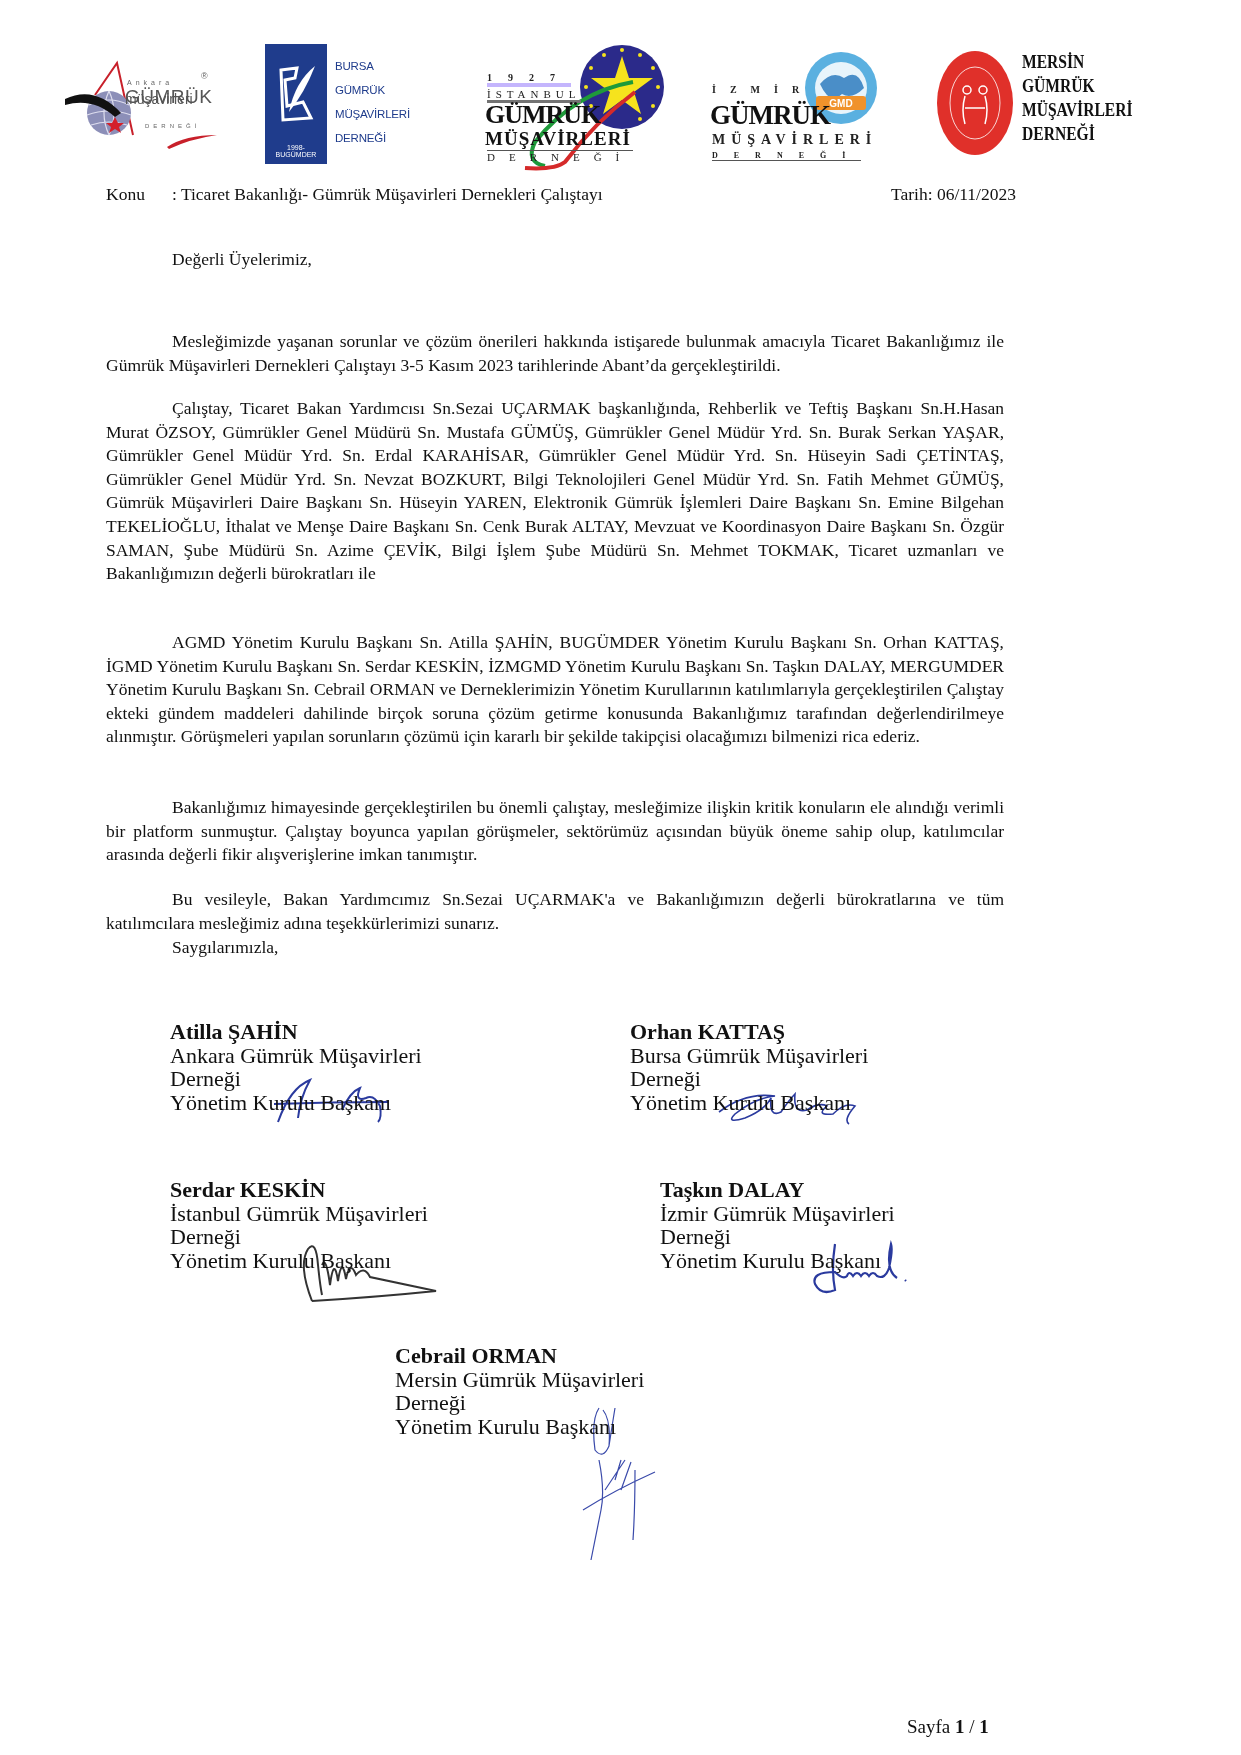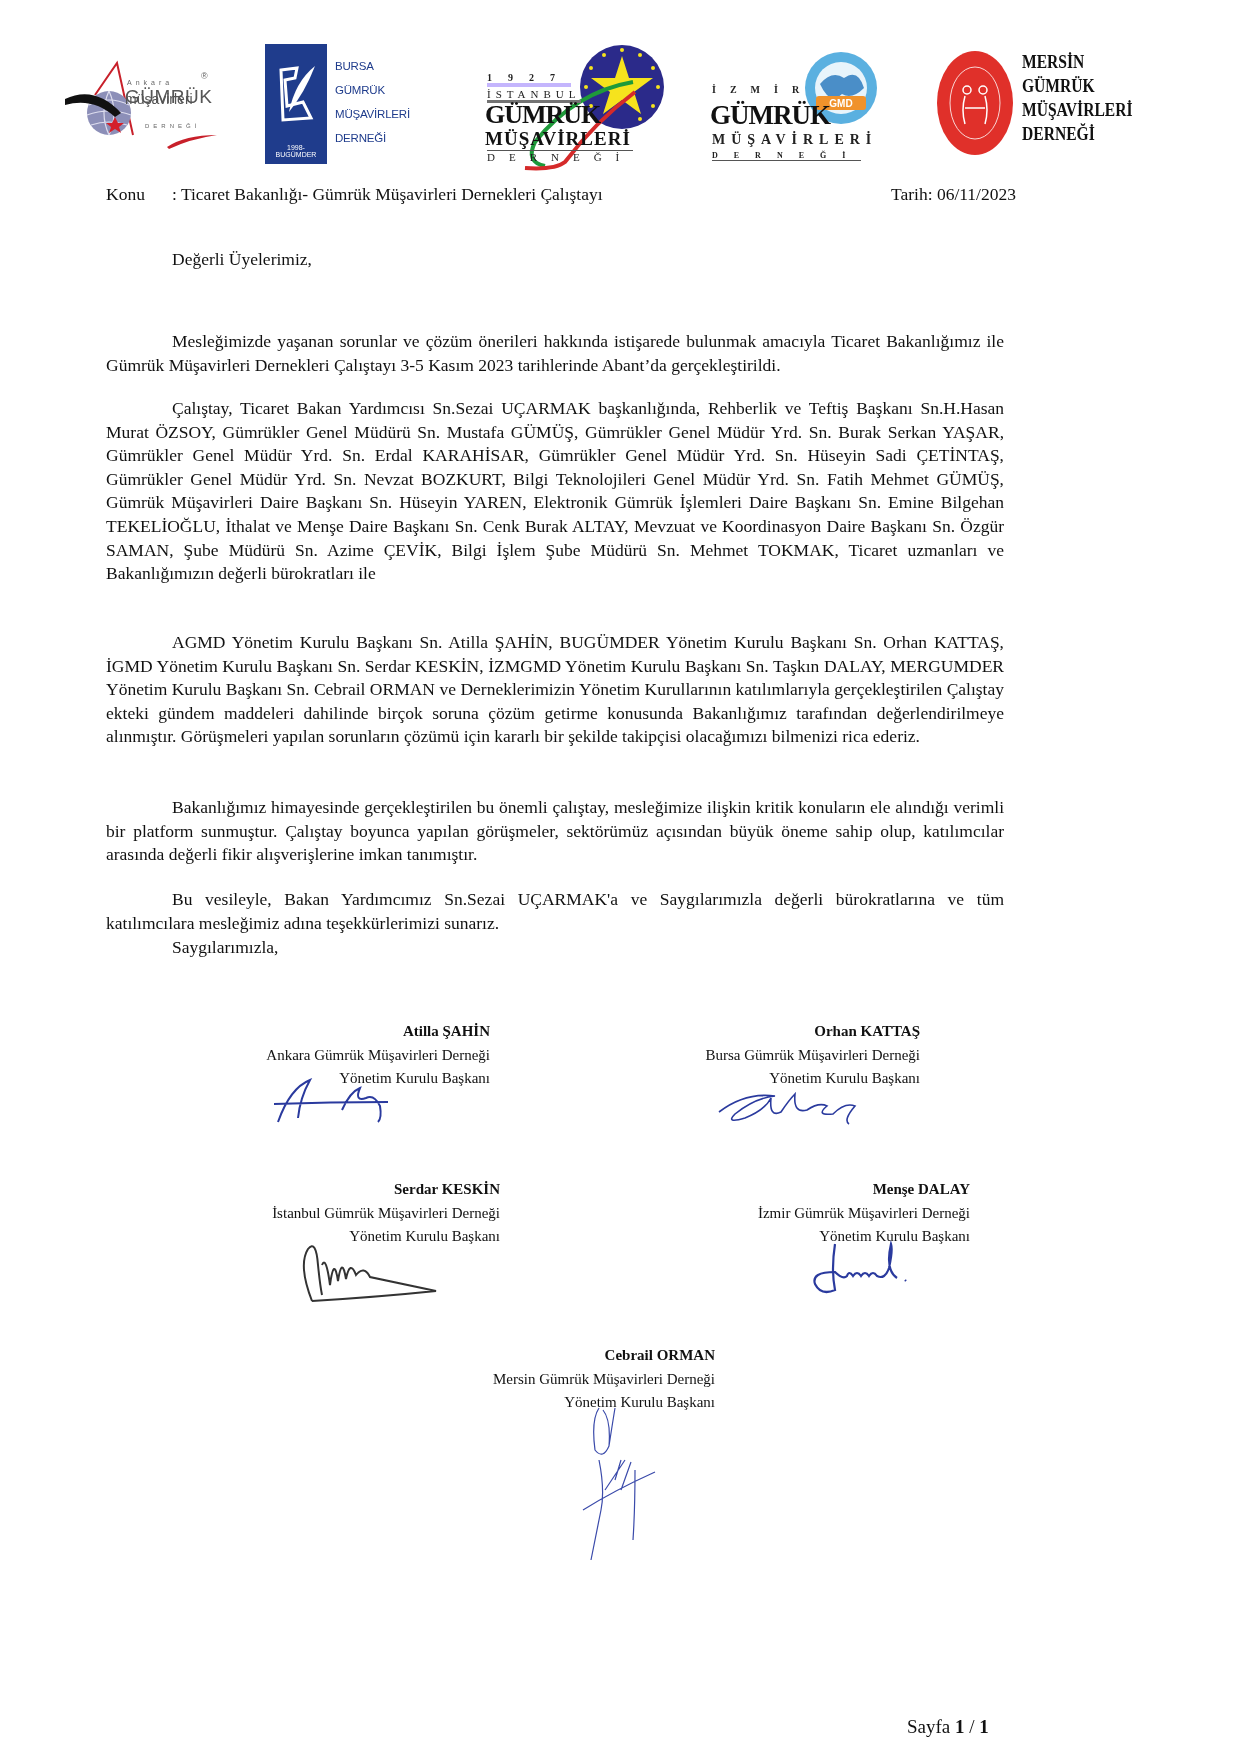--- a/index.html
+++ b/index.html
@@ -47,21 +47,21 @@
   .greeting { position:absolute; left:172px; top:249px; font-size:17.5px; font-weight:normal; }
   .para { position:absolute; left:106px; width:898px; font-size:17.5px; line-height:23.6px; text-align:justify; text-indent:66px; margin:0; }
   .p1 { top:330px; }
   .p2 { top:397px; }
   .p3 { top:631px; }
   .p4 { top:796px; }
   .p5 { top:888px; }
   .closing { position:absolute; left:172px; top:937px; font-size:17.5px; }
 
   
-  .sig { position:absolute; text-align:right; font-size:15px; line-height:23.6px; }
+  .sig { position:absolute; text-align:left; font-size:22px; line-height:23.6px; }
   .sig .name { font-weight:bold; }
   .sig-1 { left:170px; top:1020px; width:320px; }
   .sig-2 { left:630px; top:1020px; width:290px; }
   .sig-3 { left:170px; top:1178px; width:330px; }
   .sig-4 { left:660px; top:1178px; width:310px; }
   .sig-5 { left:395px; top:1344px; width:320px; }
 
   .signature-svg { position:absolute; }
 
   .page-num { position:absolute; left:907px; top:1716px; font-size:19px;text-align:center; }
@@ -167,21 +167,21 @@
   <span class="subject">: Ticaret Bakanlığı- Gümrük Müşavirleri Dernekleri Çalıştayı</span>
   <span class="date">Tarih: 06/11/2023</span>
 </div>
 
 <div class="greeting">Değerli Üyelerimiz,</div>
 
 <p class="para p1">Mesleğimizde yaşanan sorunlar ve çözüm önerileri hakkında istişarede bulunmak amacıyla Ticaret Bakanlığımız ile Gümrük Müşavirleri Dernekleri Çalıştayı 3-5 Kasım 2023 tarihlerinde Abant’da gerçekleştirildi.</p>
 <p class="para p2">Çalıştay, Ticaret Bakan Yardımcısı Sn.Sezai UÇARMAK başkanlığında, Rehberlik ve Teftiş Başkanı Sn.H.Hasan Murat ÖZSOY, Gümrükler Genel Müdürü Sn. Mustafa GÜMÜŞ, Gümrükler Genel Müdür Yrd. Sn. Burak Serkan YAŞAR, Gümrükler Genel Müdür Yrd. Sn. Erdal KARAHİSAR, Gümrükler Genel Müdür Yrd. Sn. Hüseyin Sadi ÇETİNTAŞ, Gümrükler Genel Müdür Yrd. Sn. Nevzat BOZKURT, Bilgi Teknolojileri Genel Müdür Yrd. Sn. Fatih Mehmet GÜMÜŞ, Gümrük Müşavirleri Daire Başkanı Sn. Hüseyin YAREN, Elektronik Gümrük İşlemleri Daire Başkanı Sn. Emine Bilgehan TEKELİOĞLU, İthalat ve Menşe Daire Başkanı Sn. Cenk Burak ALTAY, Mevzuat ve Koordinasyon Daire Başkanı Sn. Özgür SAMAN, Şube Müdürü Sn. Azime ÇEVİK, Bilgi İşlem Şube Müdürü Sn. Mehmet TOKMAK, Ticaret uzmanları ve Bakanlığımızın değerli bürokratları ile</p>
 <p class="para p3">AGMD Yönetim Kurulu Başkanı Sn. Atilla ŞAHİN, BUGÜMDER Yönetim Kurulu Başkanı Sn. Orhan KATTAŞ, İGMD Yönetim Kurulu Başkanı Sn. Serdar KESKİN, İZMGMD Yönetim Kurulu Başkanı Sn. Taşkın DALAY, MERGUMDER Yönetim Kurulu Başkanı Sn. Cebrail ORMAN ve Derneklerimizin Yönetim Kurullarının katılımlarıyla gerçekleştirilen Çalıştay ekteki gündem maddeleri dahilinde birçok soruna çözüm getirme konusunda Bakanlığımız tarafından değerlendirilmeye alınmıştır. Görüşmeleri yapılan sorunların çözümü için kararlı bir şekilde takipçisi olacağımızı bilmenizi rica ederiz.</p>
 <p class="para p4">Bakanlığımız himayesinde gerçekleştirilen bu önemli çalıştay, mesleğimize ilişkin kritik konuların ele alındığı verimli bir platform sunmuştur. Çalıştay boyunca yapılan görüşmeler, sektörümüz açısından büyük öneme sahip olup, katılımcılar arasında değerli fikir alışverişlerine imkan tanımıştır.</p>
-<p class="para p5">Bu vesileyle, Bakan Yardımcımız Sn.Sezai UÇARMAK'a ve Saygılarımızla değerli bürokratlarına ve tüm katılımcılara mesleğimiz adına teşekkürlerimizi sunarız.</p>
+<p class="para p5">Bu vesileyle, Bakan Yardımcımız Sn.Sezai UÇARMAK'a ve Bakanlığımızın değerli bürokratlarına ve tüm katılımcılara mesleğimiz adına teşekkürlerimizi sunarız.</p>
 
 <div class="closing">Saygılarımızla,</div>
 
 <svg class="signature-svg" style="left:270px;top:1078px" width="130" height="46">
   <path d="M8 44 Q20 10 40 2 Q30 20 28 40 M4 26 Q60 24 118 24 M72 32 Q80 14 90 10 Q84 24 96 20 Q104 16 110 28 Q112 40 108 44" stroke="#2a3a9e" stroke-width="2" fill="none"></path>
 </svg>
 <svg class="signature-svg" style="left:715px;top:1088px" width="150" height="40">
   <path d="M4 24 Q30 4 60 8 Q40 10 20 26 Q10 36 30 30 Q50 22 56 10 Q54 30 66 24 Q74 12 80 6 Q78 26 92 22 Q104 14 112 18 Q100 28 118 26 Q130 14 140 18 Q128 32 134 36" stroke="#2a3a9e" stroke-width="1.6" fill="none"></path>
 </svg>
 <div class="sig sig-1">
@@ -200,21 +200,21 @@
 </svg>
 <svg class="signature-svg" style="left:805px;top:1240px" width="120" height="60">
   <path d="M30 4 Q26 30 30 50 Q16 56 10 44 Q6 32 30 32 Q38 40 42 36 Q44 30 48 36 Q52 30 56 36 Q60 30 64 36 Q68 30 72 36 Q80 40 84 28 Q88 10 86 4 Q80 30 92 38 M100 40 L101 41" stroke="#2a3a9e" stroke-width="2.2" fill="none"></path>
 </svg>
 <div class="sig sig-3">
   <div class="name">Serdar KESKİN</div>
   <div>İstanbul Gümrük Müşavirleri Derneği</div>
   <div>Yönetim Kurulu Başkanı</div>
 </div>
 <div class="sig sig-4">
-  <div class="name">Menşe DALAY</div>
+  <div class="name">Taşkın DALAY</div>
   <div>İzmir Gümrük Müşavirleri Derneği</div>
   <div>Yönetim Kurulu Başkanı</div>
 </div>
 
 <svg class="signature-svg" style="left:575px;top:1400px" width="100" height="170">
   <path d="M24 8 Q16 20 20 50 Q28 60 34 46 Q36 20 28 10 M34 46 Q38 20 40 8 M24 60 Q30 90 26 110 Q20 140 16 160 M30 90 L50 60 M40 80 L46 60 M46 90 L56 62 M8 110 Q40 90 80 72 M60 70 Q60 110 58 140" stroke="#3a4aaa" stroke-width="1.2" fill="none"></path>
 </svg>
 <div class="sig sig-5">
   <div class="name">Cebrail ORMAN</div>
   <div>Mersin Gümrük Müşavirleri Derneği</div>

